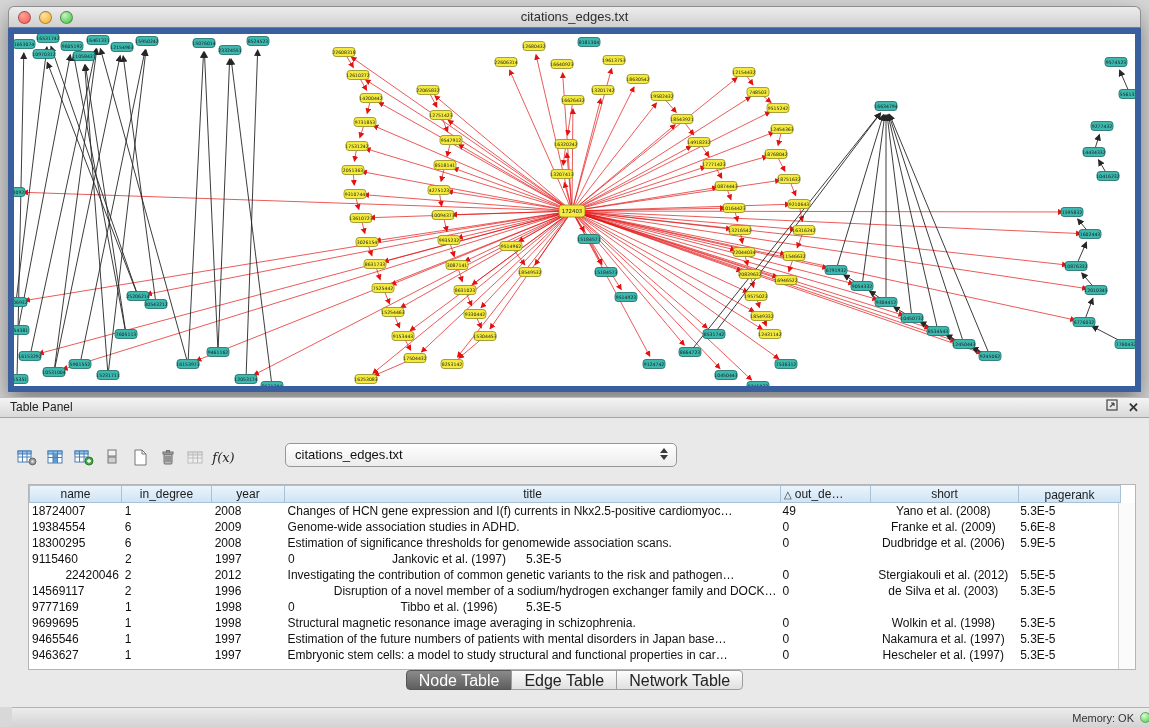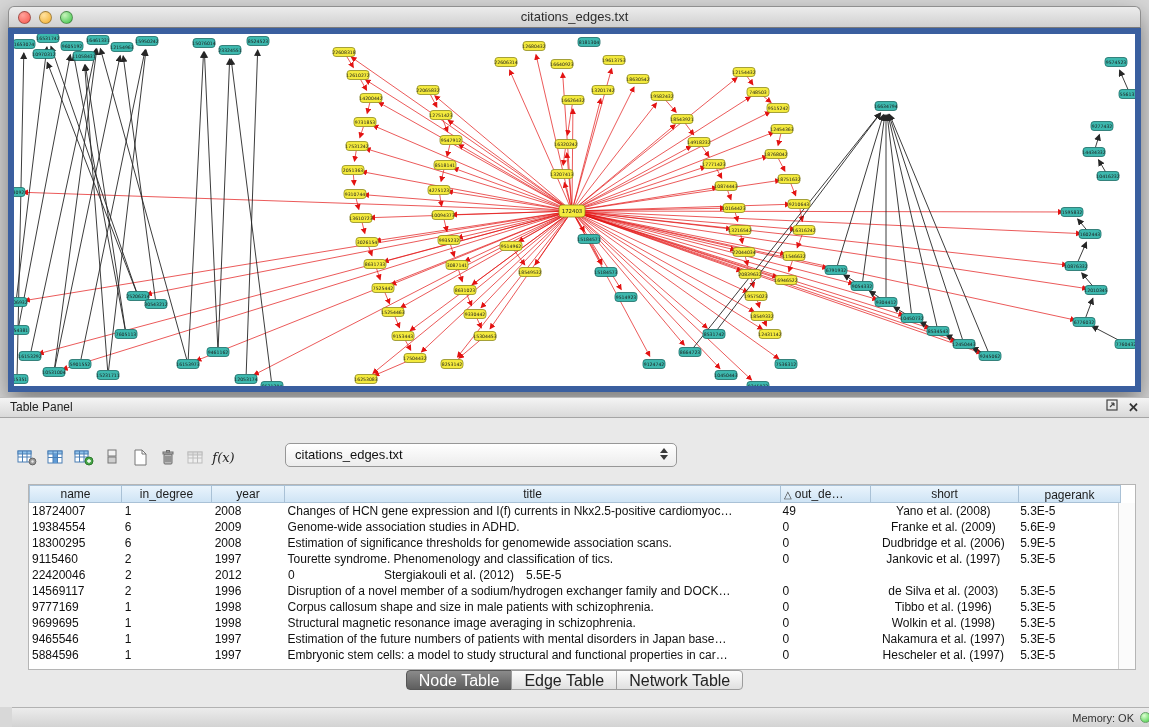--- a/index.html
+++ b/index.html
@@ -887,62 +887,61 @@
           <div class="td" style="width: 148px; text-align: center;">Yano et al. (2008)</div>
           <div class="td" style="width: 102px; text-align: left;">5.3E-5</div>
         </div>
         <div class="tr">
           <div class="td" style="width: 93px; text-align: left;">19384554</div>
           <div class="td" style="width: 90px; text-align: left;">6</div>
           <div class="td" style="width: 73px; text-align: left;">2009</div>
           <div class="td" style="width: 496px; text-align: left;">Genome-wide association studies in ADHD.</div>
           <div class="td" style="width: 90px; text-align: left;">0</div>
           <div class="td" style="width: 148px; text-align: center;">Franke et al. (2009)</div>
-          <div class="td" style="width: 102px; text-align: left;">5.6E-9</div>
+          <div class="td" style="width: 102px; text-align: left;">5.6E-8</div>
         </div>
         <div class="tr">
           <div class="td" style="width: 93px; text-align: left;">18300295</div>
           <div class="td" style="width: 90px; text-align: left;">6</div>
           <div class="td" style="width: 73px; text-align: left;">2008</div>
           <div class="td" style="width: 496px; text-align: left;">Estimation of significance thresholds for genomewide association scans.</div>
           <div class="td" style="width: 90px; text-align: left;">0</div>
           <div class="td" style="width: 148px; text-align: center;">Dudbridge et al. (2006)</div>
           <div class="td" style="width: 102px; text-align: left;">5.9E-5</div>
         </div>
         <div class="tr">
           <div class="td" style="width: 93px; text-align: left;">9115460</div>
           <div class="td" style="width: 90px; text-align: left;">2</div>
           <div class="td" style="width: 73px; text-align: left;">1997</div>
-          <div class="td" style="width: 496px; text-align: left;">Tourette syndrome. Phenomenology and classification of tics.</div>
           <div class="td" style="width: 90px; text-align: left;">0</div>
           <div class="td" style="width: 148px; text-align: center;">Jankovic et al. (1997)</div>
           <div class="td" style="width: 102px; text-align: left;">5.3E-5</div>
         </div>
         <div class="tr">
-          <div class="td" style="width: 93px; text-align: left;">22420046</div>
+          <div class="td" style="width: 93px; text-align: right;">22420046</div>
           <div class="td" style="width: 90px; text-align: left;">2</div>
           <div class="td" style="width: 73px; text-align: left;">2012</div>
+          <div class="td" style="width: 496px; text-align: left;">Investigating the contribution of common genetic variants to the risk and pathogen…</div>
           <div class="td" style="width: 90px; text-align: left;">0</div>
           <div class="td" style="width: 148px; text-align: center;">Stergiakouli et al. (2012)</div>
           <div class="td" style="width: 102px; text-align: left;">5.5E-5</div>
         </div>
         <div class="tr">
           <div class="td" style="width: 93px; text-align: left;">14569117</div>
           <div class="td" style="width: 90px; text-align: left;">2</div>
           <div class="td" style="width: 73px; text-align: left;">1996</div>
-          <div class="td" style="width: 496px; text-align: left;">Disruption of a novel member of a sodium/hydrogen exchanger family and DOCK…</div>
+          <div class="td" style="width: 496px; text-align: right;">Disruption of a novel member of a sodium/hydrogen exchanger family and DOCK…</div>
           <div class="td" style="width: 90px; text-align: left;">0</div>
           <div class="td" style="width: 148px; text-align: center;">de Silva et al. (2003)</div>
           <div class="td" style="width: 102px; text-align: left;">5.3E-5</div>
         </div>
         <div class="tr">
           <div class="td" style="width: 93px; text-align: left;">9777169</div>
           <div class="td" style="width: 90px; text-align: left;">1</div>
           <div class="td" style="width: 73px; text-align: left;">1998</div>
-          <div class="td" style="width: 496px; text-align: left;">Corpus callosum shape and size in male patients with schizophrenia.</div>
           <div class="td" style="width: 90px; text-align: left;">0</div>
           <div class="td" style="width: 148px; text-align: center;">Tibbo et al. (1996)</div>
           <div class="td" style="width: 102px; text-align: left;">5.3E-5</div>
         </div>
         <div class="tr">
           <div class="td" style="width: 93px; text-align: left;">9699695</div>
           <div class="td" style="width: 90px; text-align: left;">1</div>
           <div class="td" style="width: 73px; text-align: left;">1998</div>
           <div class="td" style="width: 496px; text-align: left;">Structural magnetic resonance image averaging in schizophrenia.</div>
           <div class="td" style="width: 90px; text-align: left;">0</div>
@@ -952,21 +951,21 @@
         <div class="tr">
           <div class="td" style="width: 93px; text-align: left;">9465546</div>
           <div class="td" style="width: 90px; text-align: left;">1</div>
           <div class="td" style="width: 73px; text-align: left;">1997</div>
           <div class="td" style="width: 496px; text-align: left;">Estimation of the future numbers of patients with mental disorders in Japan base…</div>
           <div class="td" style="width: 90px; text-align: left;">0</div>
           <div class="td" style="width: 148px; text-align: center;">Nakamura et al. (1997)</div>
           <div class="td" style="width: 102px; text-align: left;">5.3E-5</div>
         </div>
         <div class="tr">
-          <div class="td" style="width: 93px; text-align: left;">5884596</div>
+          <div class="td" style="width: 93px; text-align: left;">9463627</div>
           <div class="td" style="width: 90px; text-align: left;">1</div>
           <div class="td" style="width: 73px; text-align: left;">1997</div>
           <div class="td" style="width: 496px; text-align: left;">Embryonic stem cells: a model to study structural and functional properties in car…</div>
           <div class="td" style="width: 90px; text-align: left;">0</div>
           <div class="td" style="width: 148px; text-align: center;">Hescheler et al. (1997)</div>
           <div class="td" style="width: 102px; text-align: left;">5.3E-5</div>
         </div>
       </div>
     <div class="vscroll"></div>
   </div>

